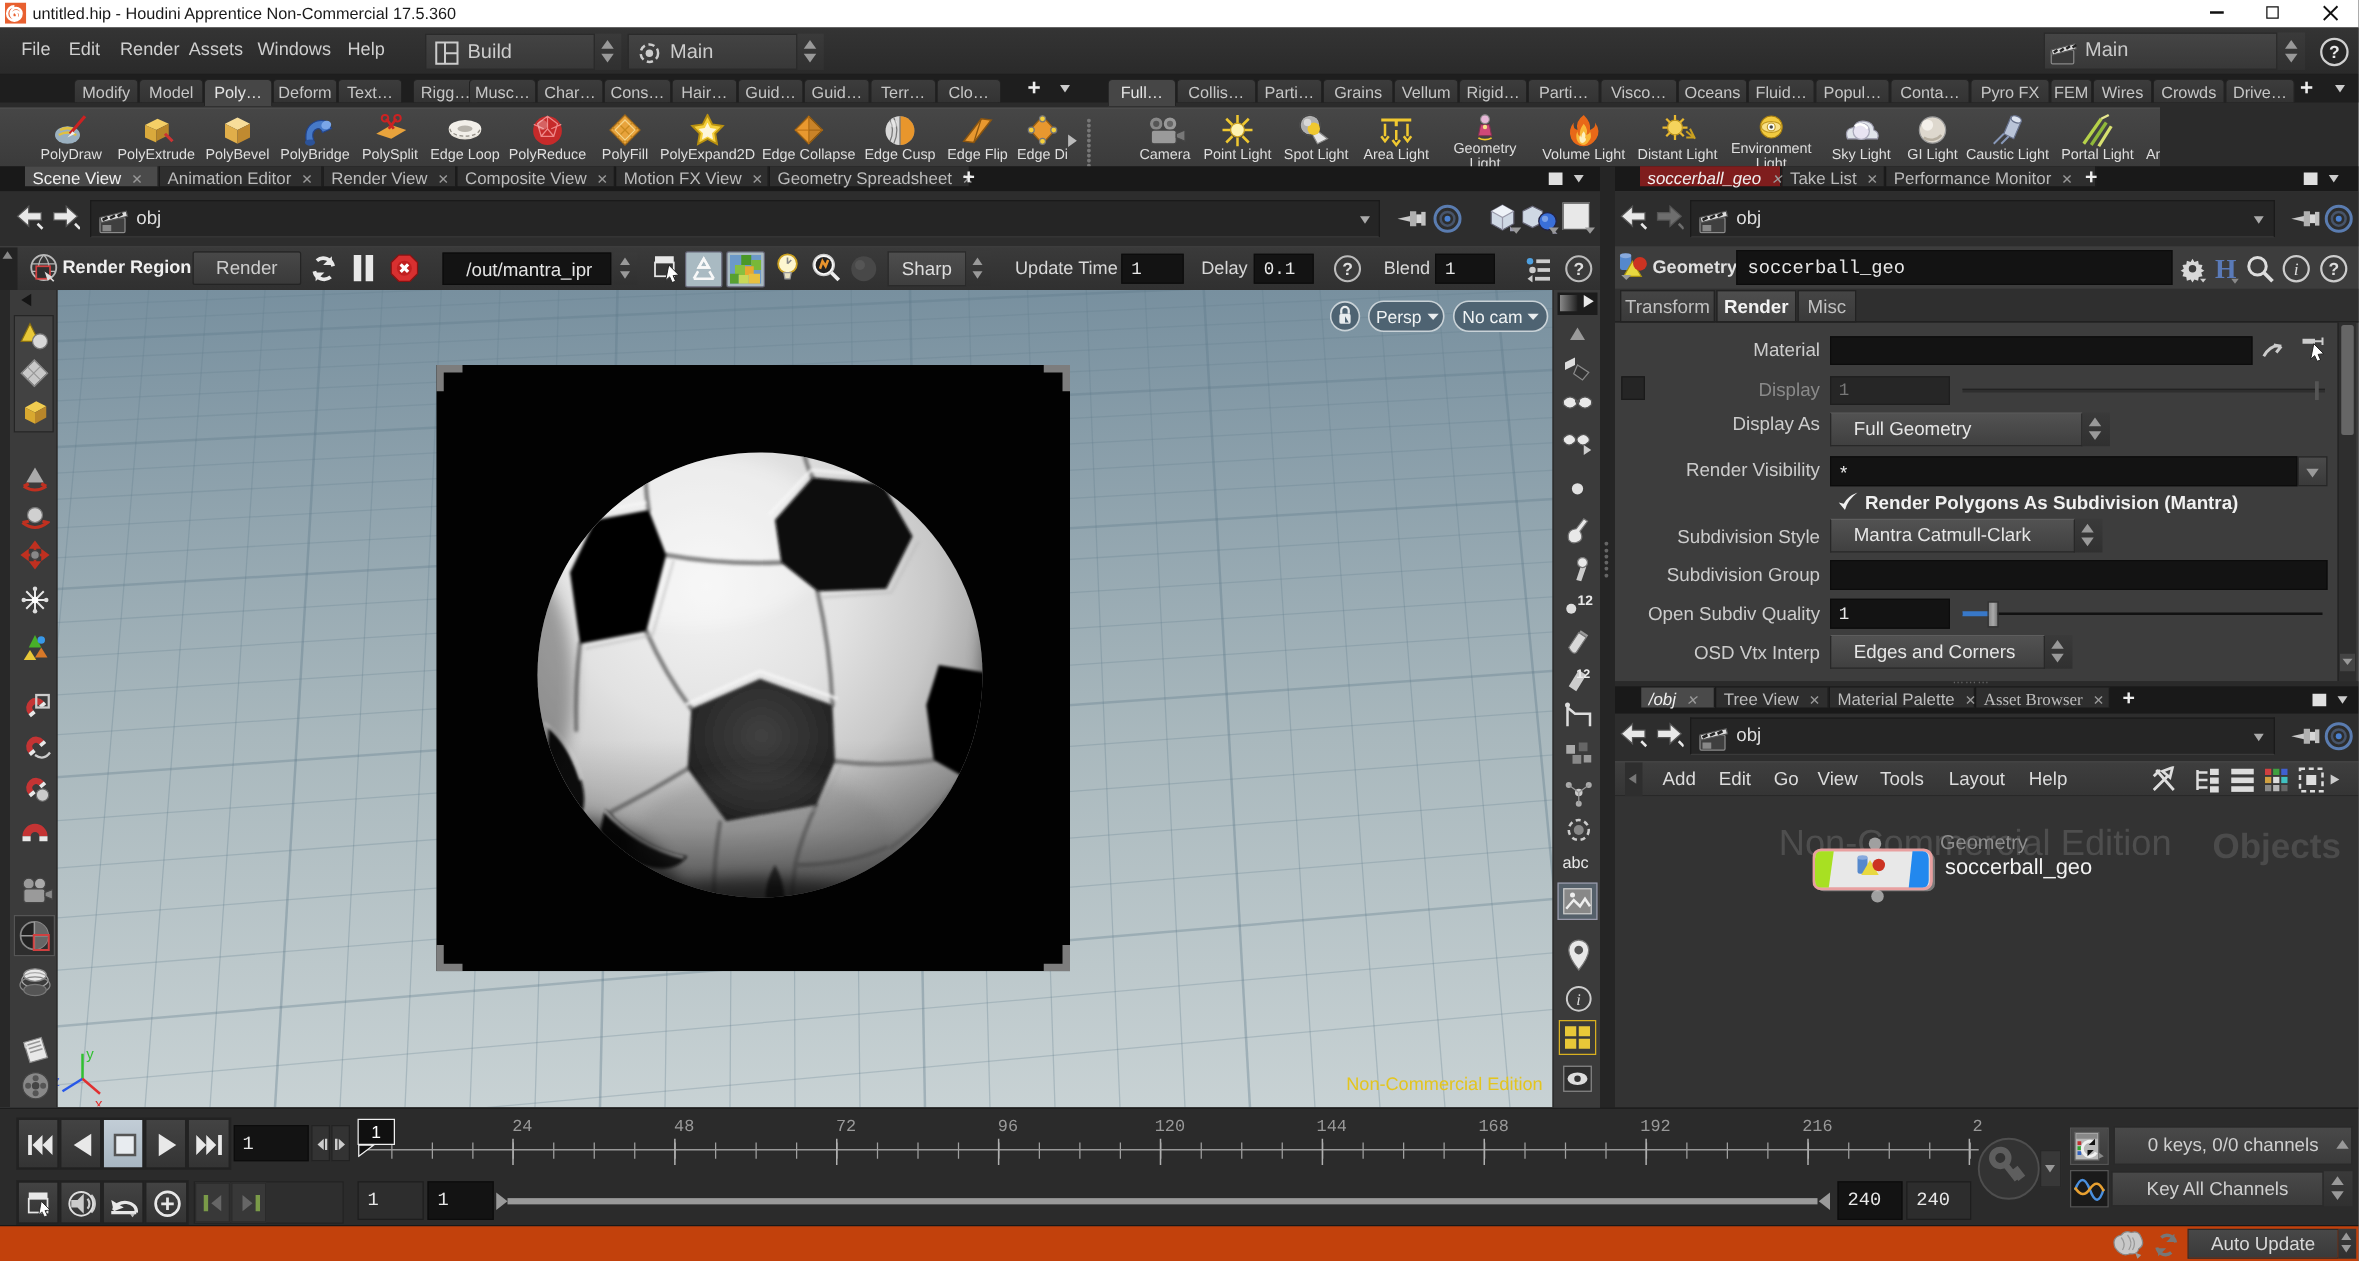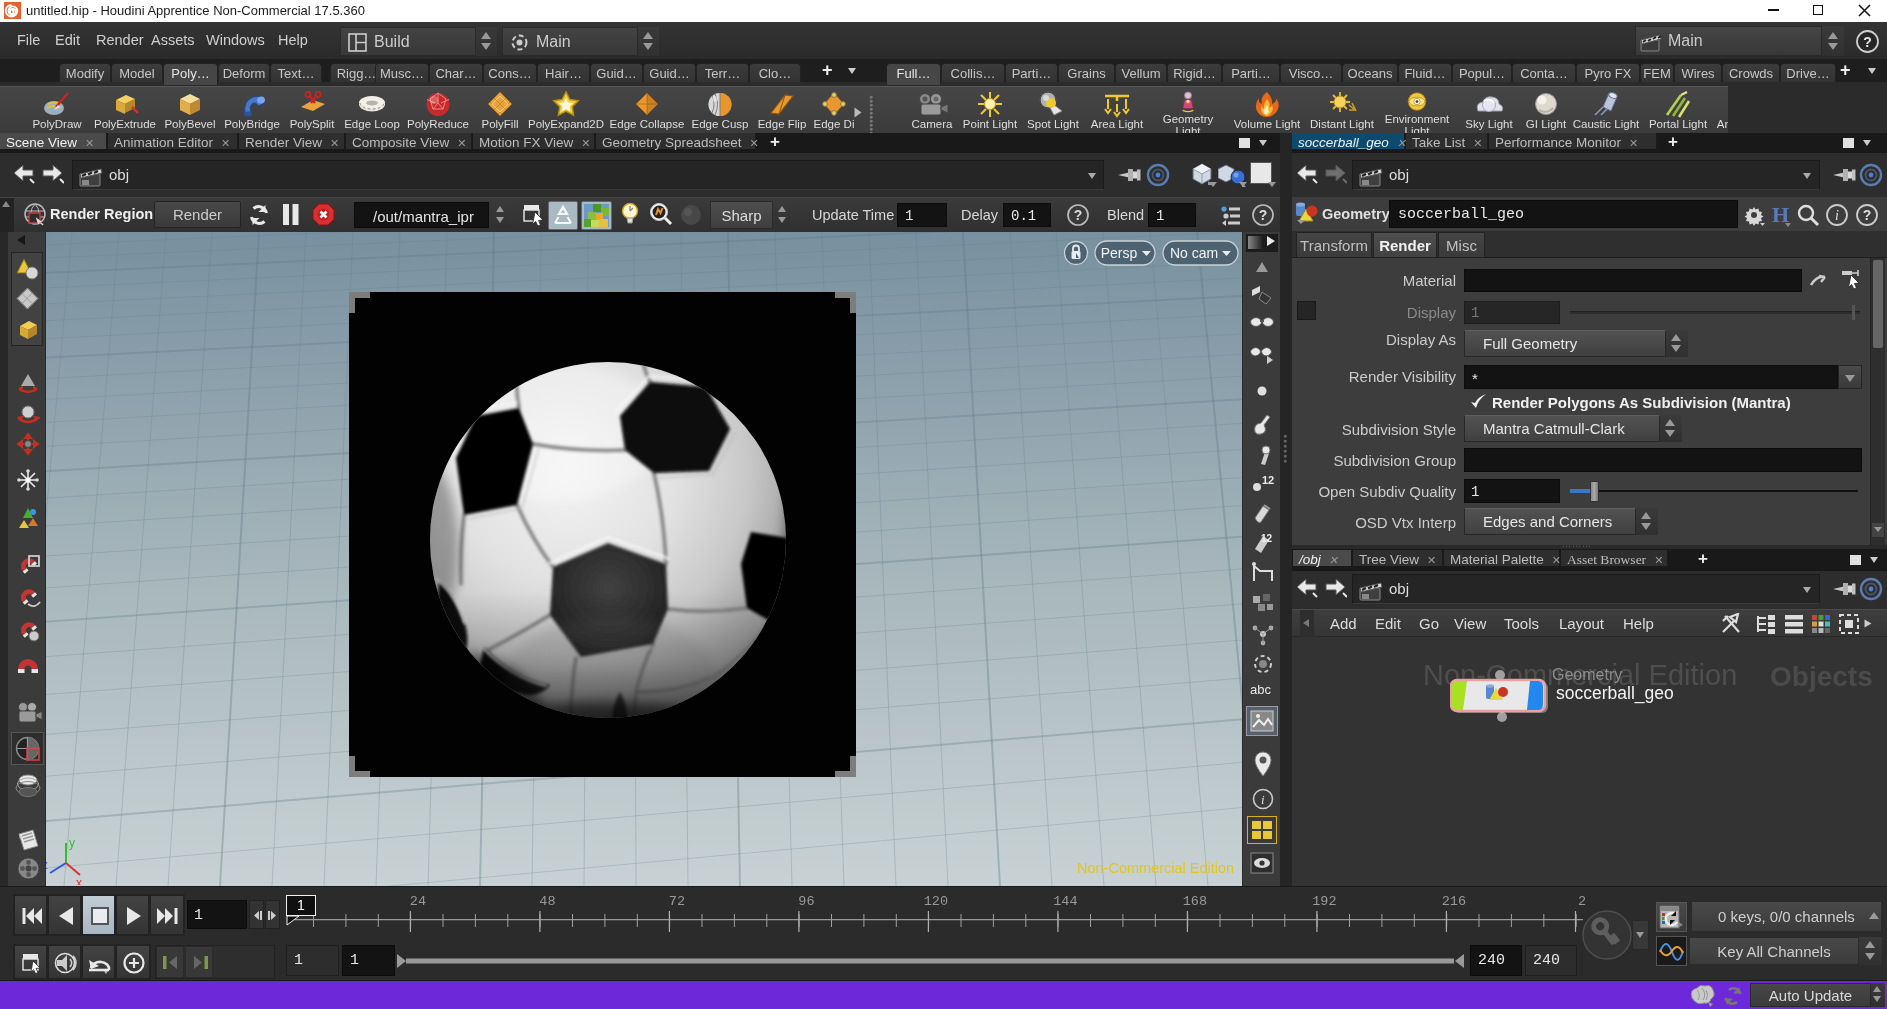--- a/index.html
+++ b/index.html
@@ -4,21 +4,21 @@
 body{font-family:"Liberation Sans",sans-serif;}
 #root{position:relative;width:1887px;height:1009px;background:#2b2b2b;overflow:hidden;font-family:"Liberation Sans",sans-serif;}
 .abs{position:absolute;}
 .fld{background:#131313;border:1px solid #0c0c0c;color:#e8e8e8;}
 .mono{font-family:"Liberation Mono",monospace;}
 .drop{background:linear-gradient(#525252,#404040);border:1px solid #282828;border-top-color:#5e5e5e;color:#e6e6e6;}
 .spin{background:linear-gradient(#3a3a3a,#303030);color:#9a9a9a;}
 .tri-u{width:0;height:0;border-left:5px solid transparent;border-right:5px solid transparent;border-bottom:7px solid #999;}
 .tri-d{width:0;height:0;border-left:5px solid transparent;border-right:5px solid transparent;border-top:7px solid #999;}
 .shtab{position:absolute;top:3px;height:19px;background:linear-gradient(#3c3c3c,#333);border:1px solid #222;border-bottom:none;border-radius:4px 4px 0 0;color:#c6c6c6;font-size:13px;text-align:center;line-height:19px;}
-.ptab{position:absolute;top:0;height:16px;background:#2e2e2e;border-right:1px solid #1b1b1b;color:#bcbcbc;font-size:13.5px;line-height:20px;padding:0 6px;white-space:nowrap;}
+.ptab{position:absolute;top:0;height:16px;background:#2e2e2e;border-right:1px solid #1b1b1b;color:#bcbcbc;font-size:13.5px;line-height:20px;padding:0 6px;white-space:nowrap;margin-left:20px;}
 .ptab .x{color:#999;font-size:11px;margin-left:8px;}
 .tool{position:absolute;top:4px;width:76px;text-align:center;color:#dedede;font-size:11.5px;line-height:11.5px;}
 .tool svg{display:block;margin:0 auto 1px auto;}
 .menu-it{display:inline-block;color:#cfcfcf;font-size:14.5px;}
 </style></head>
 <body>
 <div id="root">
 
   <div class="abs" style="left:0;top:0;width:1887px;height:22px;background:#ffffff;color:#1a1a1a;font-size:13px;">
     <svg class="abs" style="left:4px;top:2px" width="17" height="17" viewBox="0 0 17 17">
@@ -373,21 +373,21 @@
   <div class="abs" id="panetabs" style="left:0;top:133px;width:1887px;height:20px;background:#191919;">
     <span class="ptab" style="left:0px;width:107px;background:#4a4a4a;color:#f0f0f0;">Scene View<span class="x">✕</span></span>
     <span class="ptab" style="left:108px;width:130px;">Animation Editor<span class="x">✕</span></span>
     <span class="ptab" style="left:239px;width:106px;">Render View<span class="x">✕</span></span>
     <span class="ptab" style="left:346px;width:126px;">Composite View<span class="x">✕</span></span>
     <span class="ptab" style="left:473px;width:122px;">Motion FX View<span class="x">✕</span></span>
     <span class="ptab" style="left:596px;width:160px;">Geometry Spreadsheet<span class="x">✕</span></span>
     <span class="abs" style="left:770px;top:-1px;color:#eee;font-size:17px;font-weight:bold;">+</span>
     <span class="abs" style="left:1239px;top:5px;width:11px;height:10px;background:#e0e0e0;"></span>
     <div class="tri-d abs" style="left:1259px;top:7px;border-left-width:4px;border-right-width:4px;border-top-width:6px;border-top-color:#ccc;"></div>
-    <span class="ptab" style="left:1292px;width:113px;background:#0c4a6e;color:#f0f0f0;font-style:italic;">soccerball_geo<span class="x">✕</span></span>
+    <span class="ptab" style="left:1292px;width:113px;background:#7f1d1d;color:#f0f0f0;font-style:italic;">soccerball_geo<span class="x">✕</span></span>
     <span class="ptab" style="left:1406px;width:82px;">Take List<span class="x">✕</span></span>
     <span class="ptab" style="left:1489px;width:168px;">Performance Monitor<span class="x">✕</span></span>
     <span class="abs" style="left:1668px;top:-1px;color:#eee;font-size:17px;font-weight:bold;">+</span>
     <span class="abs" style="left:1843px;top:5px;width:11px;height:10px;background:#e0e0e0;"></span>
     <div class="tri-d abs" style="left:1863px;top:7px;border-left-width:4px;border-right-width:4px;border-top-width:6px;border-top-color:#ccc;"></div>
   </div>
 
   <div class="abs" id="pathbar" style="left:0;top:153px;width:1280px;height:44px;background:#2d2d2d;">
     <svg class="abs" style="left:12px;top:10px" width="24" height="22" viewBox="0 0 24 22">
         <path d="M11 2 L2 10 L11 18 L11 13 L21 13 L21 7 L11 7 Z" fill="#e8e8e8" stroke="#555"></path>
@@ -1393,21 +1393,21 @@
           <path d="M1 12 q6 -16 12 0 q6 16 11 -1" fill="none" stroke="#4a90e0" stroke-width="2"></path>
           <path d="M1 10 q6 10 12 1 q6 -9 11 2" fill="none" stroke="#e8a030" stroke-width="2"></path>
         </svg></div>
     <div class="abs" style="left:1689px;top:50px;width:170px;height:28px;background:linear-gradient(#494949,#3b3b3b);border:1px solid #2a2a2a;color:#cfcfcf;font-size:15px;text-align:center;line-height:27px;">Key All Channels</div>
     <div class="abs spin" style="left:1859px;top:50px;width:23px;height:28px;">
         <div class="tri-u abs" style="left:6px;top:4px;"></div>
         <div class="tri-d abs" style="left:6px;top:16px;"></div>
       </div>
   </div>
 
-  <div class="abs" id="statusbar" style="left:0;top:980px;width:1887px;height:29px;background:#6d28d9;border-top:1px solid #181818;">
+  <div class="abs" id="statusbar" style="left:0;top:980px;width:1887px;height:29px;background:#c2410c;border-top:1px solid #181818;">
     <svg class="abs" style="left:1688px;top:3px" width="28" height="24" viewBox="0 0 28 24">
         <path d="M4 14 q-3 -8 5 -10 q3 -4 8 -2 q6 -2 8 4 q3 6 -2 9 q-1 5 -7 4 q-7 3 -12 -5 z" fill="#c8c8c8" stroke="#888"></path>
         <path d="M9 6 q4 5 1 10 M14 4 q5 6 1 12 M18 6 q3 5 0 10" stroke="#999" fill="none"></path>
         <path d="M20 18 l5 2 -3 3 z" fill="#999"></path>
       </svg>
     <svg class="abs" style="left:1721px;top:4px" width="24" height="22" viewBox="0 0 24 22">
         <path d="M4.5 13 a7 7 0 0 0 11.5 4 M19.5 9 a7 7 0 0 0 -11.5 -4" fill="none" stroke="#777" stroke-width="2.6"></path>
         <path d="M18.5 2 v6.5 h-6.5 z" fill="#777"></path>
         <path d="M5.5 20 v-6.5 h6.5 z" fill="#777"></path>
       </svg>

